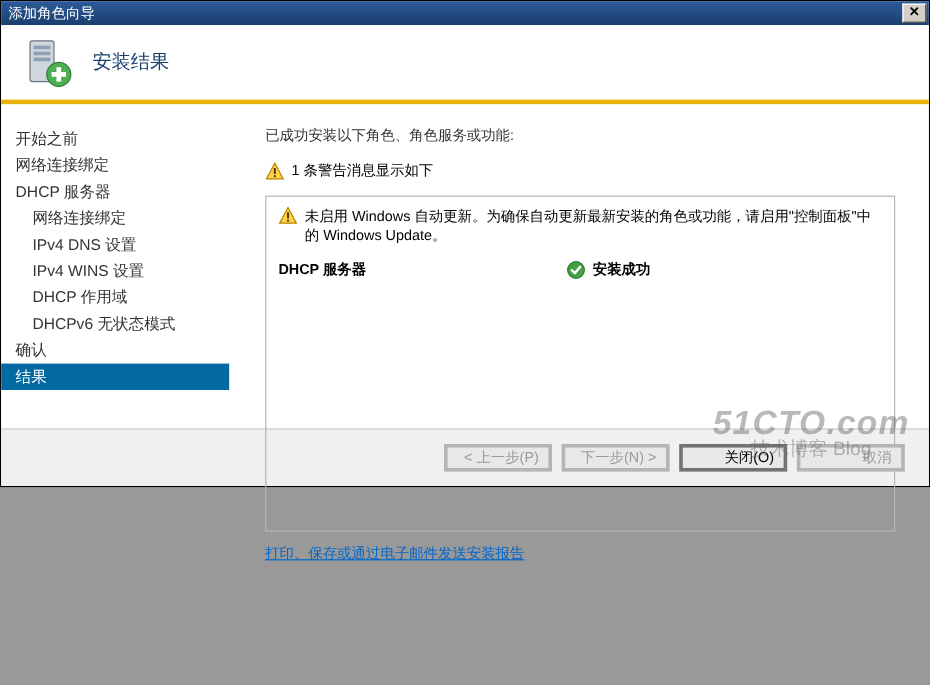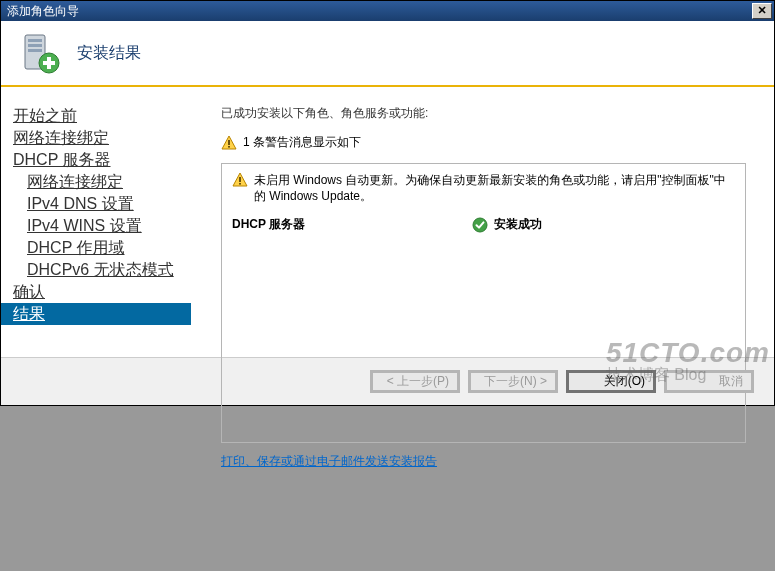--- a/index.html
+++ b/index.html
@@ -41,21 +41,21 @@
       font-family: Arial, sans-serif;
       font-weight: bold;
       font-size: 11px;
       line-height: 12px;
       text-align: center;
       cursor: pointer;
     }
     .header {
       height: 66px;
       background: #fff;
-      border-bottom: 2px solid #eab308;
+      border-bottom: 4px solid #eab308;
       display: flex;
       align-items: center;
       padding-left: 18px;
       gap: 14px;
     }
     .server-icon svg { display: block; }
     .page-title {
       font-size: 16px;
       color: #1a3e6e;
       font-weight: normal;
@@ -66,23 +66,22 @@
       background: #fff;
     }
     .sidebar {
       width: 190px;
       padding-top: 18px;
     }
     .nav-item {
       padding: 3px 0 3px 12px;
       color: #333;
       cursor: default;
-      font-size: 16px;
+      font-size: 13px;
       line-height: 16px;
-      text-decoration: underline;
     }
     .nav-item.sub { padding-left: 26px; }
     .nav-item.selected {
       background: #0369a1;
       color: #fff;
     }
     .content {
       flex: 1;
       padding: 18px 28px 8px 30px;
       display: flex;
@@ -154,26 +153,26 @@
       padding: 0 8px;
       text-align: right;
     }
     .btn:disabled {
       color: #9a9a9a;
       border-color: #b5b5b5;
       cursor: default;
     }
     .watermark {
       position: absolute;
-      right: 4px;
+      right: 16px;
       bottom: 22px;
       color: rgba(100,100,100,0.45);
       font-family: Arial, sans-serif;
       pointer-events: none;
-      text-align: left;
+      text-align: center;
       line-height: 1;
     }
     .watermark .wm1 { font-size: 28px; font-weight: bold; font-style: italic; letter-spacing: 1px; }
     .watermark .wm2 { font-size: 16px; }
     .icon-warn, .icon-ok { display: inline-block; width: 16px; height: 16px; }
   </style>
 </head>
 <body>
 
 <div class="window">

